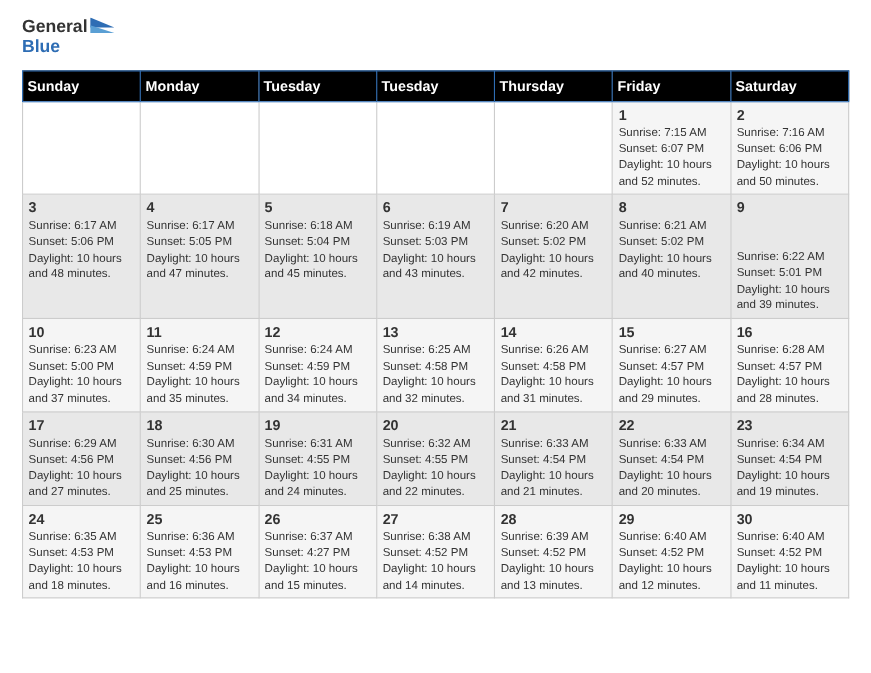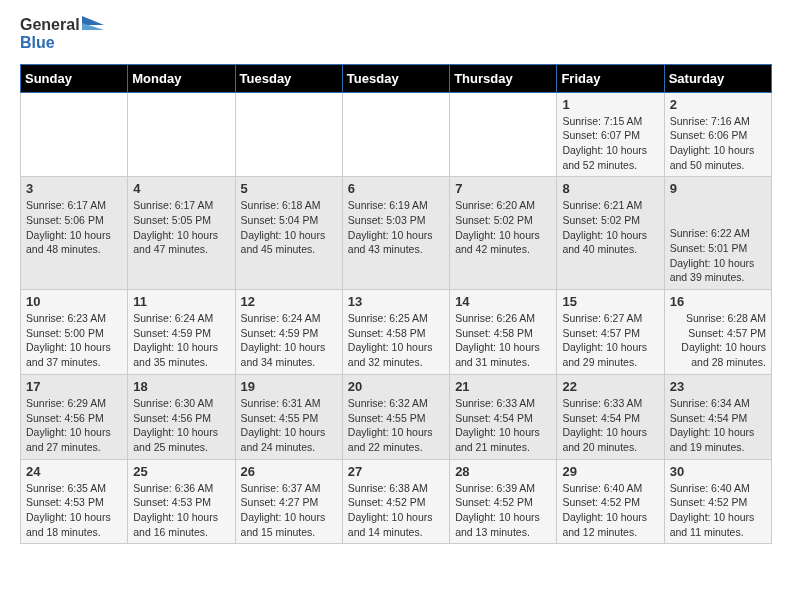--- a/index.html
+++ b/index.html
@@ -221,21 +221,21 @@
         </td>
         <td>
           <span class="day-number">15</span>
           <div class="day-info" style="white-space: pre-line;">Sunrise: 6:27 AM
 Sunset: 4:57 PM
 Daylight: 10 hours
 and 29 minutes.</div>
         </td>
         <td>
           <span class="day-number">16</span>
-          <div class="day-info" style="white-space: pre-line; text-align: right;">Sunrise: 6:28 AM
+          <div class="day-info" style="white-space: pre-line;">Sunrise: 6:28 AM
 Sunset: 4:57 PM
 Daylight: 10 hours
 and 28 minutes.</div>
         </td>
       </tr>
       <tr>
         <td>
           <span class="day-number">17</span>
           <div class="day-info" style="white-space: pre-line;">Sunrise: 6:29 AM
 Sunset: 4:56 PM

